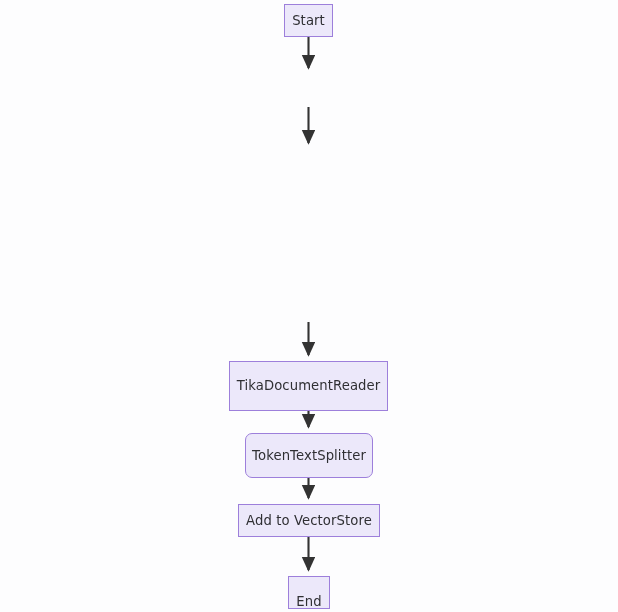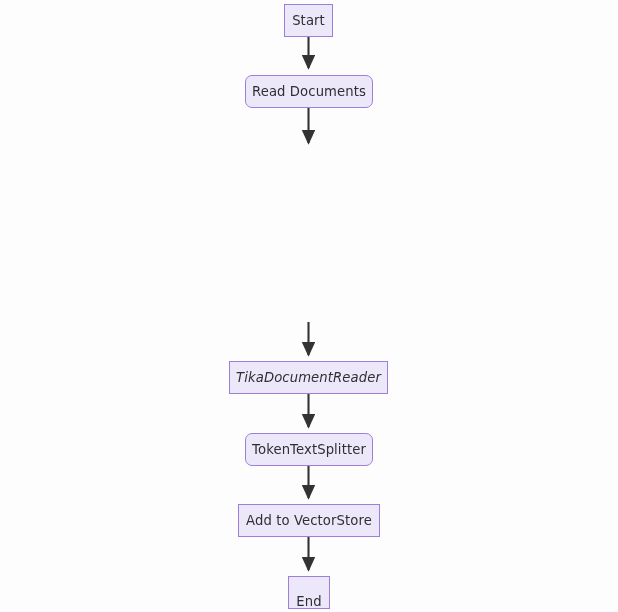--- a/index.html
+++ b/index.html
@@ -89,30 +89,27 @@
     <line x1="308.5" y1="322" x2="308.5" y2="355" stroke="#333333" stroke-width="2.1" marker-end="url(#arrowhead)"></line>
     <line x1="308.5" y1="394" x2="308.5" y2="427" stroke="#333333" stroke-width="2.1" marker-end="url(#arrowhead)"></line>
     <line x1="308.5" y1="466" x2="308.5" y2="498" stroke="#333333" stroke-width="2.1" marker-end="url(#arrowhead)"></line>
     <line x1="308.5" y1="537" x2="308.5" y2="570" stroke="#333333" stroke-width="2.1" marker-end="url(#arrowhead)"></line>
   </svg>
 
   <div class="node square" style="left:284px; top:4px; width:49px; height:33px;">
     <span class="node-label">Start</span>
   </div>
 
-  <div class="node rounded" style="left:245px; top:75px; width:128px; height:33px;">
-    <span class="node-label">Read Documents</span>
-  </div>
 
 
-  <div class="node square" style="left:229px; top:361px; width:159px; height:33px;font-style:italic;">
+  <div class="node square" style="left:229px; top:361px; width:159px; height:50px;">
     <span class="node-label">TikaDocumentReader</span>
   </div>
 
-  <div class="node rounded" style="left:245px; top:433px; width:128px; height:33px;">
+  <div class="node rounded" style="left:245px; top:433px; width:128px; height:45px;">
     <span class="node-label">TokenTextSplitter</span>
   </div>
 
   <div class="node square" style="left:238px; top:504px; width:142px; height:33px;">
     <span class="node-label">Add to VectorStore</span>
   </div>
 
   <div class="node square" style="left:288px; top:576px; width:42px; height:33px;align-items:flex-end;">
     <span class="node-label">End</span>
   </div>

